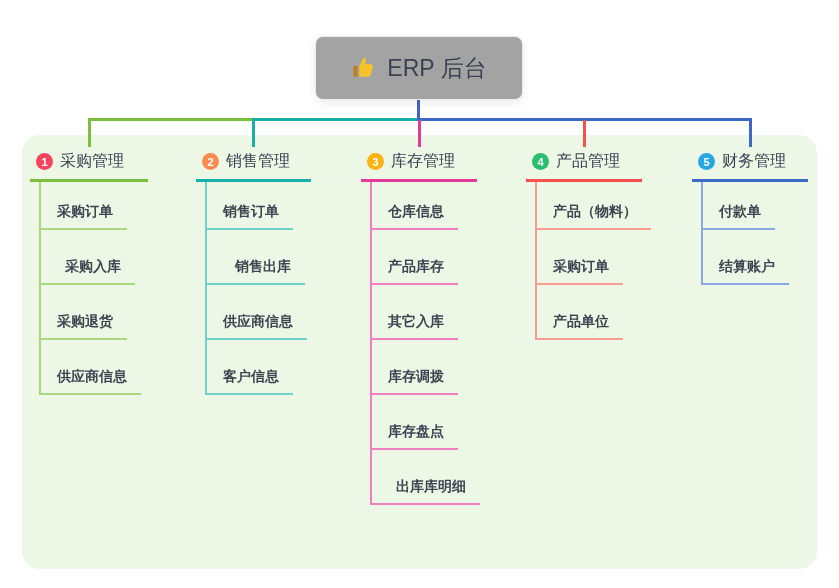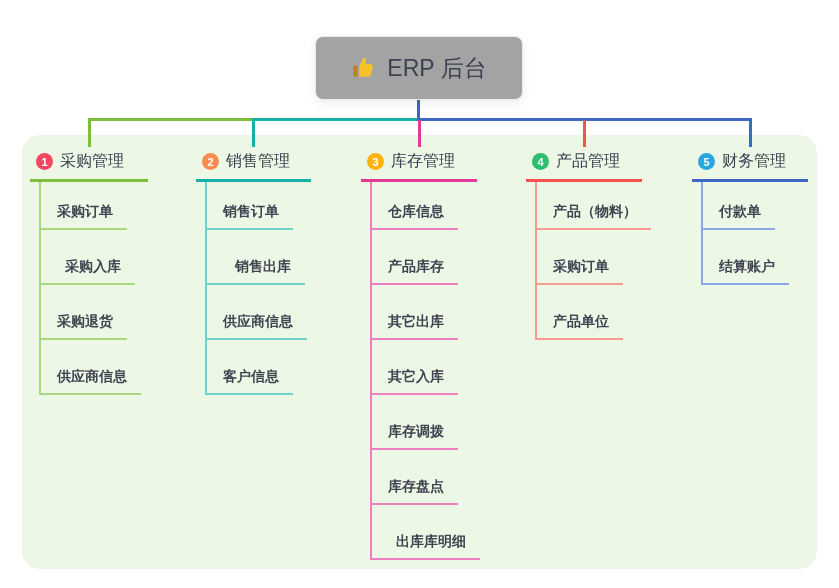--- a/index.html
+++ b/index.html
@@ -143,21 +143,20 @@
         </div>
       </div>
       <div class="branch" style="left: 361px; width: 116px;">
         <div class="branch-header" style="border-bottom-color: rgb(226, 58, 150);">
           <span class="num-badge" style="background: rgb(255, 179, 17);">3</span>
           <span>库存管理</span>
         </div>
         <div class="children" style="border-left-color: rgb(240, 127, 192);">
           <div class="child" style="border-bottom-color: rgb(240, 127, 192);">仓库信息</div>
           <div class="child" style="border-bottom-color: rgb(240, 127, 192);">产品库存</div>
-          <div class="child" style="border-bottom-color: rgb(240, 127, 192);">其它出库</div>
           <div class="child" style="border-bottom-color: rgb(240, 127, 192);">其它入库</div>
           <div class="child" style="border-bottom-color: rgb(240, 127, 192);">库存调拨</div>
           <div class="child" style="border-bottom-color: rgb(240, 127, 192);">库存盘点</div>
           <div class="child" style="border-bottom-color: rgb(240, 127, 192); padding-left: 24px;">出库库明细</div>
         </div>
       </div>
       <div class="branch" style="left: 526px; width: 116px;">
         <div class="branch-header" style="border-bottom-color: rgb(244, 81, 79);">
           <span class="num-badge" style="background: rgb(45, 189, 110);">4</span>
           <span>产品管理</span>

